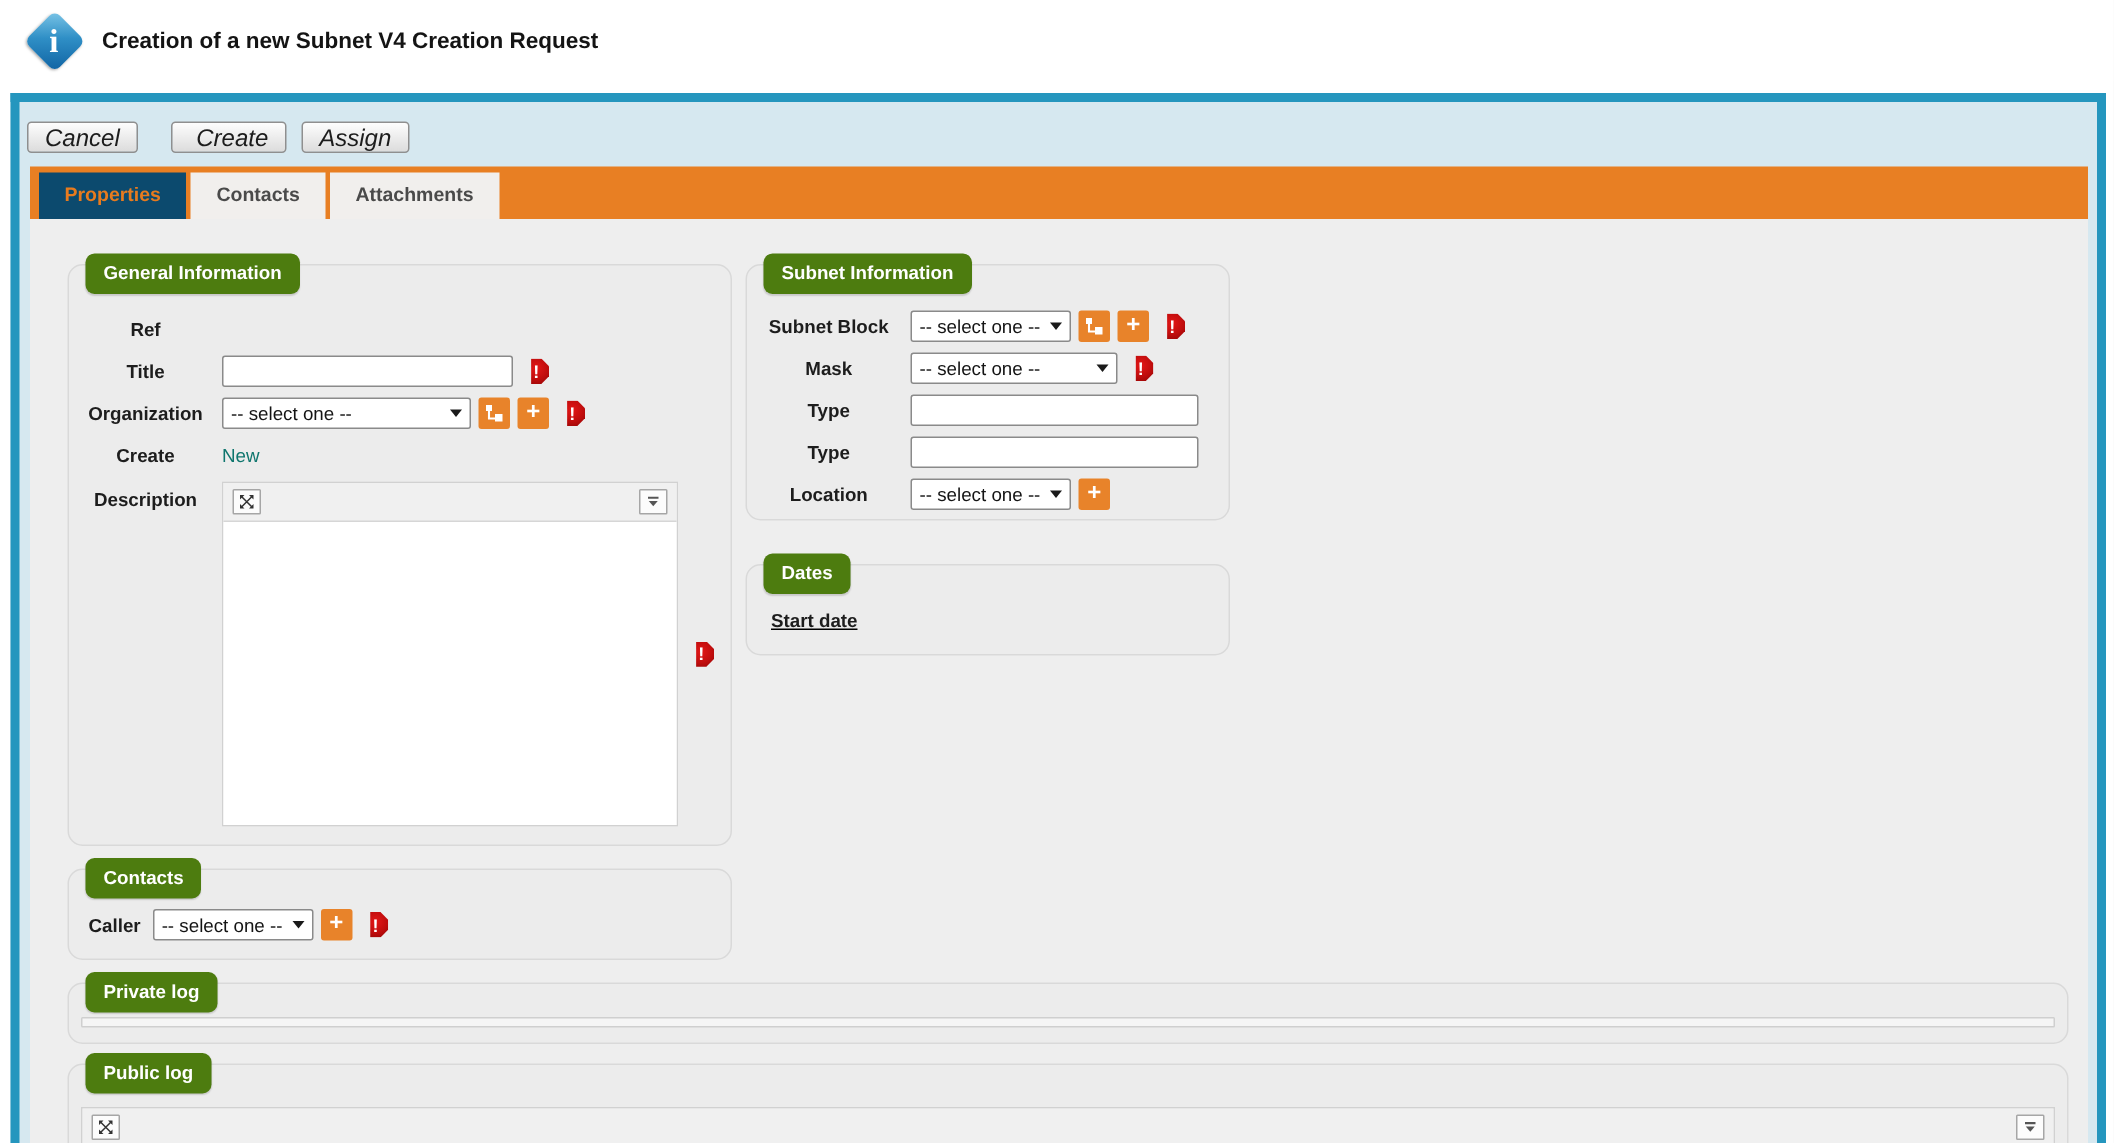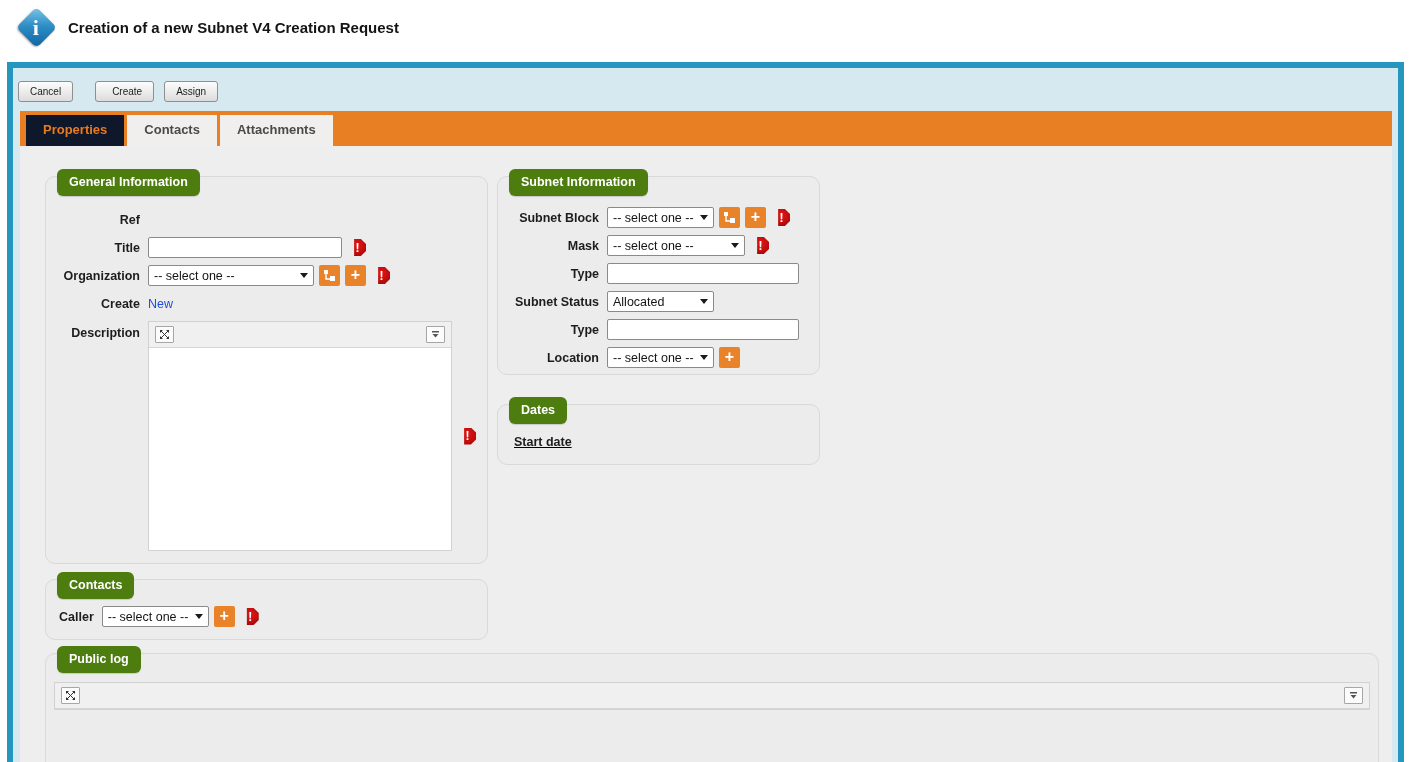--- a/index.html
+++ b/index.html
@@ -15,53 +15,53 @@
   .info-diamond span { transform:rotate(-45deg); color:#fff; font-family:"Liberation Serif",serif;
     font-weight:bold; font-size:22px; line-height:1; }
   .page-title { margin-left:10px; font-size:15px; font-weight:bold; color:#141414; }
 
   
   .container { position:absolute; left:7px; top:62px; width:1397px; height:700px;
     border:6px solid #2596be; border-bottom:none; background:#d6e8f0; padding:13px 0 0 5px; }
 
   
   .actions { display:flex; }
-  .btn { font-size:10px; color:#1c1c1c; padding:2px 11px; height:21px;
+  .btn { font-size:16px; color:#1c1c1c; padding:2px 11px; height:21px;
     background:linear-gradient(#fdfdfd,#dcdcdc); border:1px solid #8f8f8f; border-radius:3px; cursor:pointer;
-    font-family:inherit; }
+    font-family:inherit;font-style:italic; }
   .btn.gap-lg { margin-right:22px; } .btn.gap-sm { margin-right:10px;padding-left:16px; }
 
   
   .tabs-area { margin-left:2px; margin-top:9px; width:1372px; }
   .tabbar { background:#e87f23; height:35px; padding:4px 0 0 6px; display:flex; gap:3px; }
   .tab { height:31px; padding:7px 17px 0; font-size:13px; font-weight:bold; color:#4a4a4a;
     background:#f1efed; cursor:pointer; }
-  .tab.active { background:#0f172a; color:#e87b1e; }
+  .tab.active { background:#0c4a6e; color:#e87b1e; }
   .tab-content { background:#eeeeee; height:616px; padding:30px 0 0 25px; }
 
   
   .cols { display:flex; align-items:flex-start; gap:9px; }
   .fs { position:relative; border:1px solid #d9d9d9; border-radius:10px; background:#ececec; }
   .fs-badge { position:absolute; top:-8px; left:11px; background:#4d7c0f; color:#fff;
     font-weight:bold; font-size:12.5px; padding:6px 12px; border-radius:6px; line-height:1.2;
     box-shadow:0 1px 1px rgba(0,0,0,.15); }
   .fs-gi { width:443px; padding:32px 10px 12px 8px; margin-bottom:15px; }
   .fs-contacts { width:443px; padding:26px 10px 12px 13px; }
   .fs-subnet { width:323px; padding:30px 8px 6px 8px; margin-bottom:29px; }
   .fs-dates { width:323px; padding:26px 8px 12px 16px;text-decoration:underline; }
   .fs-wide { width:1334px; }
   .fs-privlog { padding:22px 8px 10px 8px; margin-top:15px; }
   .fs-publog { padding:28px 8px 12px 8px; margin-top:13px; height:120px; }
 
   
   .row { display:flex; align-items:center; margin-bottom:7px; min-height:21px; }
   .row:last-child { margin-bottom:0; }
-  .lbl { font-weight:bold; font-size:12.5px; color:#1d1d1d; text-align:right; margin-right:8px; flex-shrink:0; }
+  .lbl { font-weight:bold; font-size:12.5px; color:#1d1d1d; text-align:center; margin-right:8px; flex-shrink:0; }
   .lbl-l { width:86px; } .lbl-r { width:93px; }
-  .val-static { font-size:12.5px; color:#1d4ed8; }
+  .val-static { font-size:12.5px; color:#0f766e; }
 
   
   .txt { height:21px; border:1px solid #8a8a8a; border-radius:2px; background:#fff;
     font-size:12.5px; padding:0 4px; font-family:inherit; }
   .sel { height:21px; border:1px solid #8a8a8a; border-radius:2px; background:#fff;
     display:flex; align-items:center; justify-content:space-between; padding:0 5px; cursor:pointer; }
   .sel-val { font-size:12.5px; color:#141414; white-space:nowrap; overflow:hidden; }
   .tri-down { width:0; height:0; border-left:4px solid transparent; border-right:4px solid transparent;
     border-top:5px solid #1a1a1a; margin-left:6px; flex-shrink:0; }
   .w194{width:194px;} .w166{width:166px;} .w192{width:192px;} .w107{width:107px;} .w138{width:138px;}
@@ -237,27 +237,20 @@
                 <span class="tri-down"></span>
               </div>
               <div class="req">!</div>
             </div>
 
             <div class="row">
               <div class="lbl lbl-r">Type</div>
               <input class="txt w192" type="text" value="" style="">
             </div>
 
-            <div class="row">
-              <div class="lbl lbl-r">Subnet Status</div>
-              <div class="sel w107">
-                <span class="sel-val">Allocated</span>
-                <span class="tri-down"></span>
-              </div>
-            </div>
 
             <div class="row">
               <div class="lbl lbl-r">Type</div>
               <input class="txt w192" type="text" value="" style="">
             </div>
 
             <div class="row">
               <div class="lbl lbl-r">Location</div>
               <div class="sel w107">
                 <span class="sel-val">-- select one --</span>
@@ -272,20 +265,24 @@
           <div class="fs fs-dates">
             <div class="fs-badge">Dates</div>
             <div class="row">
               <div class="lbl" style="width:auto">Start date</div>
               <div class="val-static"></div>
             </div>
           </div>
         </div>
       </div>
 
+      <div class="fs fs-wide fs-privlog">
+        <div class="fs-badge">Private log</div>
+        <div class="log-bar"></div>
+      </div>
 
       <div class="fs fs-wide fs-publog">
         <div class="fs-badge">Public log</div>
         <div class="editor publog-editor">
           <div class="editor-toolbar">
             <div class="tb-btn">
               <svg width="11" height="11" viewBox="0 0 11 11">
                 <path d="M1 1 L4 1 L1 4 Z M10 1 L10 4 L7 1 Z M1 10 L1 7 L4 10 Z M10 10 L7 10 L10 7 Z" fill="#333"></path>
                 <path d="M2 2 L9 9 M9 2 L2 9" stroke="#333" stroke-width="1"></path>
               </svg>

